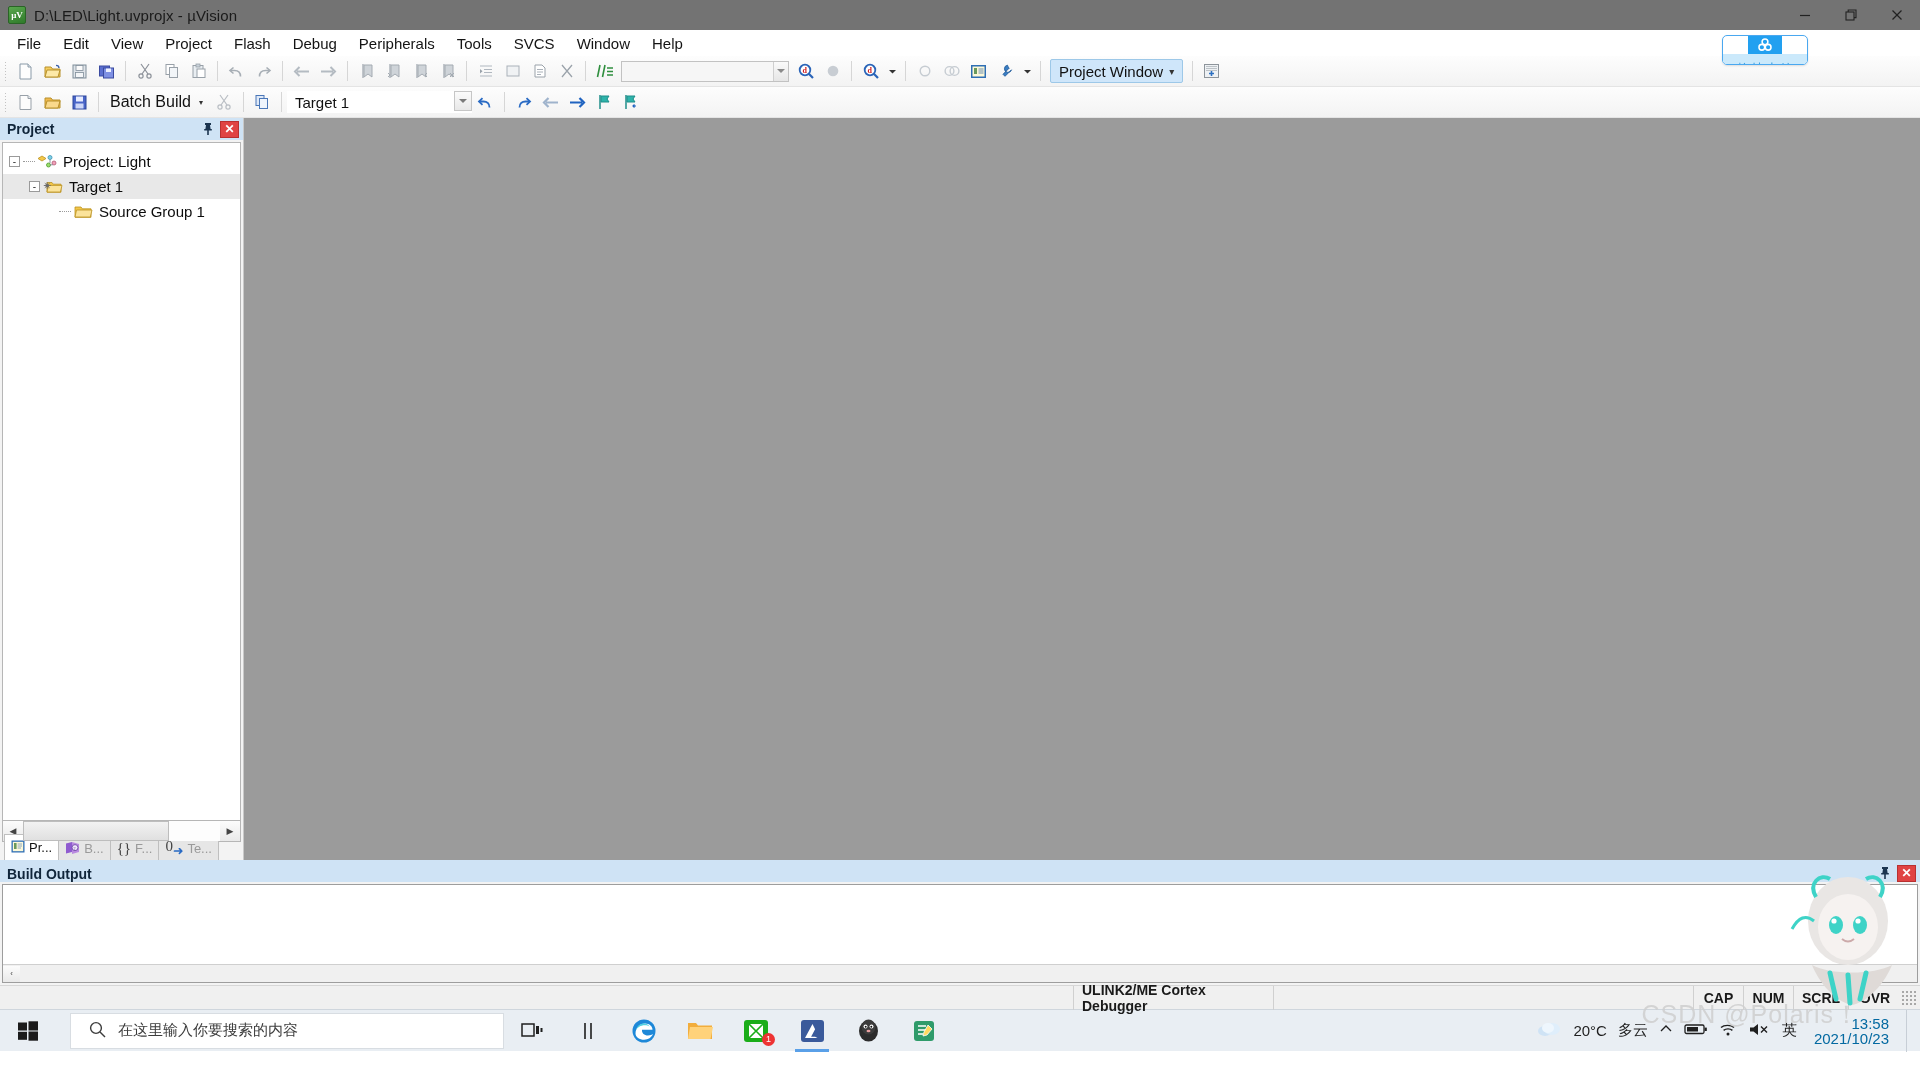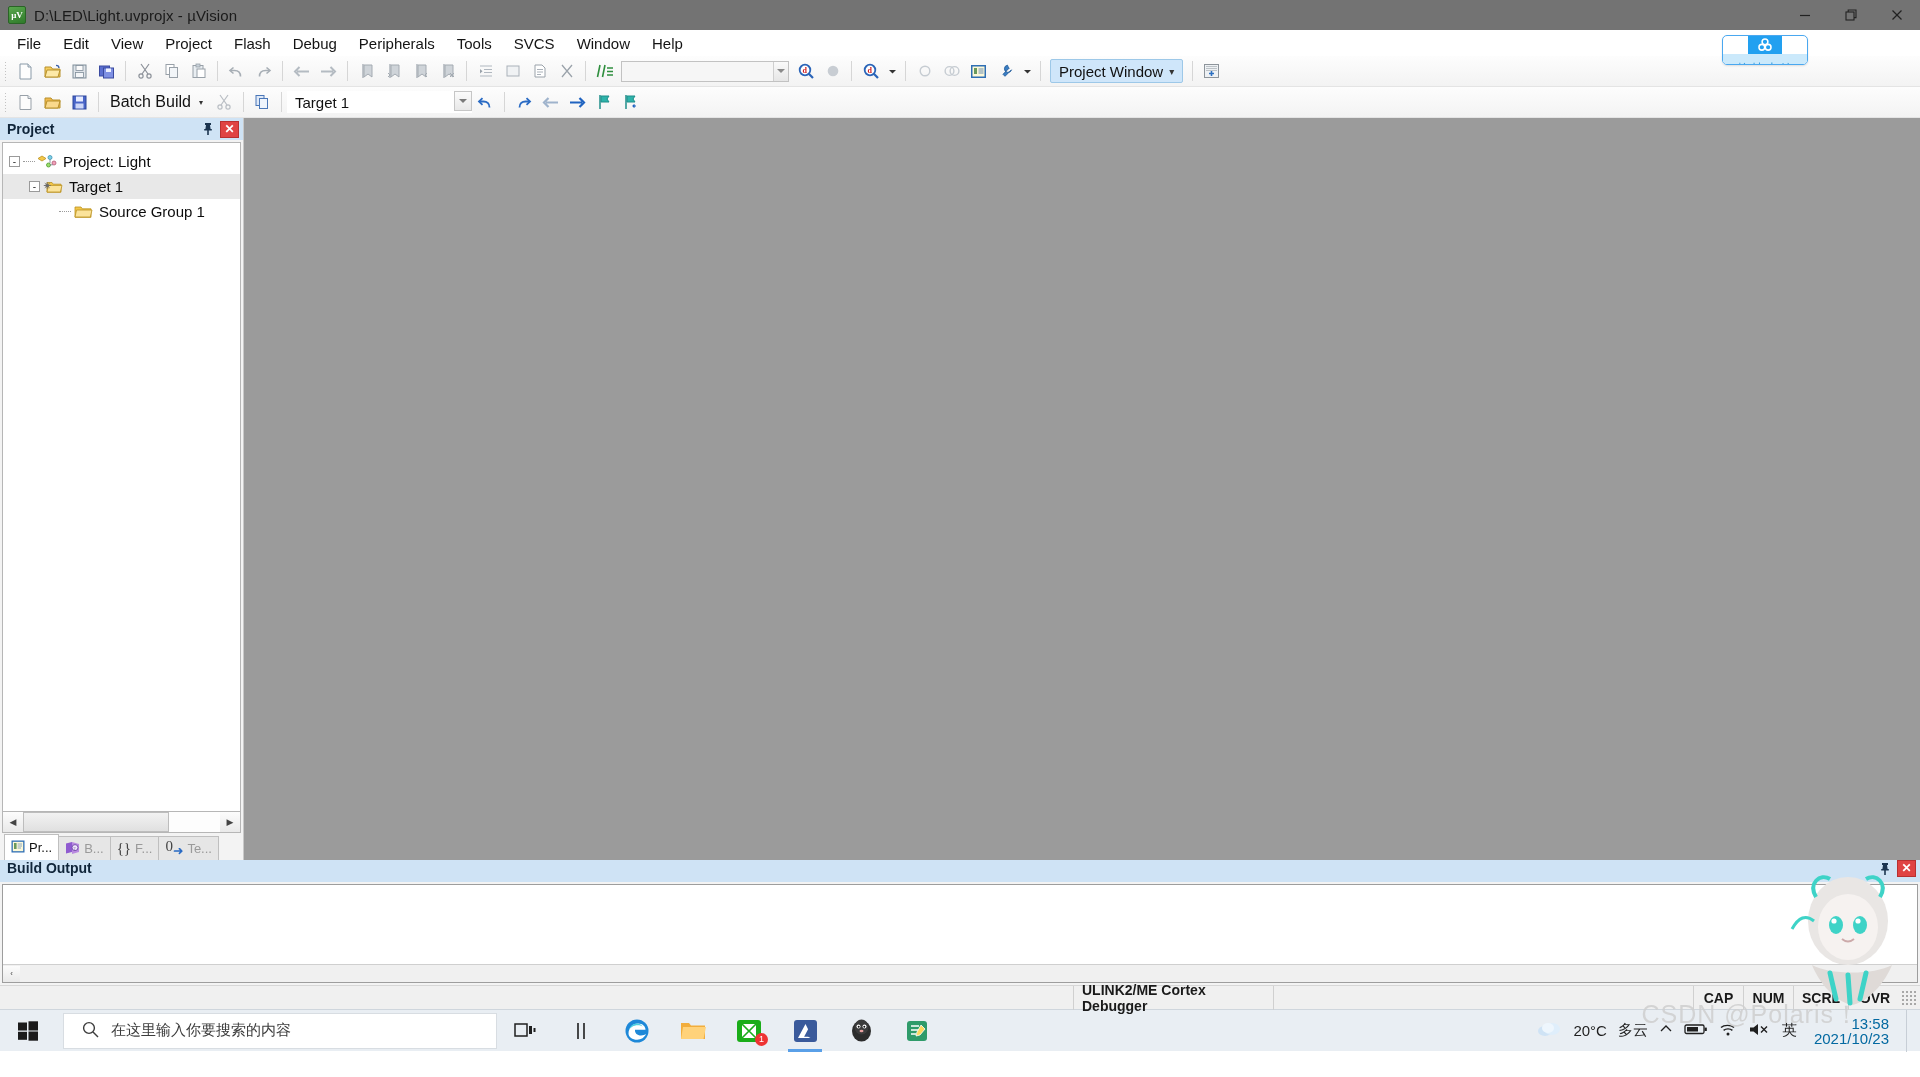--- a/index.html
+++ b/index.html
@@ -155,35 +155,35 @@
     display:flex; align-items:center;
   }
   .hs-arrow {
     width:20px; height:20px; display:flex; align-items:center; justify-content:center;
     background:linear-gradient(180deg,#fcfcfc,#e9e9e9); font-size:9px; color:#444;
   }
   .hs-track { flex:1; background:#fdfdfd; height:20px; position:relative; }
   .hs-thumb { position:absolute; left:0; top:0; height:20px; width:74%;
     background:linear-gradient(180deg,#f2f2f2,#e0e0e0); border:1px solid #bdbdbd; }
 
-  .panel-tabs { height:27px; display:flex; align-items:flex-end; padding-left:4px; background:#f3f3f3;}
+  .panel-tabs { height:18px; display:flex; align-items:flex-end; padding-left:4px; background:#f3f3f3;}
   .ptab {
     height:24px; display:flex; align-items:center; gap:4px; padding:0 6px;
     border:1px solid #bfbfbf; border-bottom:none; background:#e6e6e6;
     font-size:13px; color:#9a9a9a; margin-right:-1px;
   }
   .ptab.active { background:#fff; color:#111; height:26px; }
 
   .editor-area { flex:1; background:#9b9b9b; }
 
   
   .build-out { height:125px; display:flex; flex-direction:column; background:#f3f3f3; }
   .build-cap {
-    height:22px; background:#cfe3f5; display:flex; align-items:flex-start;
-    padding:0 4px 15px 7px; font-size:14px; color:#10253a; font-weight:bold;
+    height:22px; background:#cfe3f5; display:flex; align-items:flex-end;
+    padding:0 4px 0 7px; font-size:14px; color:#10253a; font-weight:bold;
   }
   .build-cap .spacer { flex:1; }
   .build-body { flex:1; background:#fff; border:1px solid #9d9d9d; margin:2px; position:relative; }
   .build-hscroll {
     position:absolute; left:0; right:0; bottom:0; height:18px;
     background:#f0f0f0; border-top:1px solid #cfcfcf; display:flex; align-items:center;
   }
   .build-hscroll .hs-arrow { width:17px; height:16px; font-size:8px; }
 
   
@@ -199,21 +199,21 @@
     background-size:4px 4px; background-position: bottom right; }
 
   
   .taskbar {
     height:42px; background:#e9eef3; display:flex; align-items:center;
     border-top:1px solid #cfd6dd;
   }
   .start-btn { width:56px; height:42px; display:flex; align-items:center; justify-content:center; }
   .search-box {
     width:434px; height:36px; background:#ffffff; display:flex; align-items:center;
-    gap:12px; padding-left:18px; margin-left:7px; border:1px solid #d8dde2;
+    gap:12px; padding-left:18px; margin-left:14px; border:1px solid #d8dde2;
     font-size:15px; color:#3c3c3c;
   }
   .tb-task { width:56px; height:42px; display:flex; align-items:center; justify-content:center; position:relative; }
   .tb-task.active::after{
     content:""; position:absolute; bottom:0; left:11px; right:11px; height:3px; background:#5aa0e8;
   }
   .tray { margin-left:auto; display:flex; align-items:center; height:42px; padding-right:4px; gap:11px;
     font-size:15px; color:#1f1f1f; }
   .tray-clock { display:flex; flex-direction:column; align-items:flex-end;
     font-size:15px; line-height:15px; color:#0369a1; padding:0 6px; }

